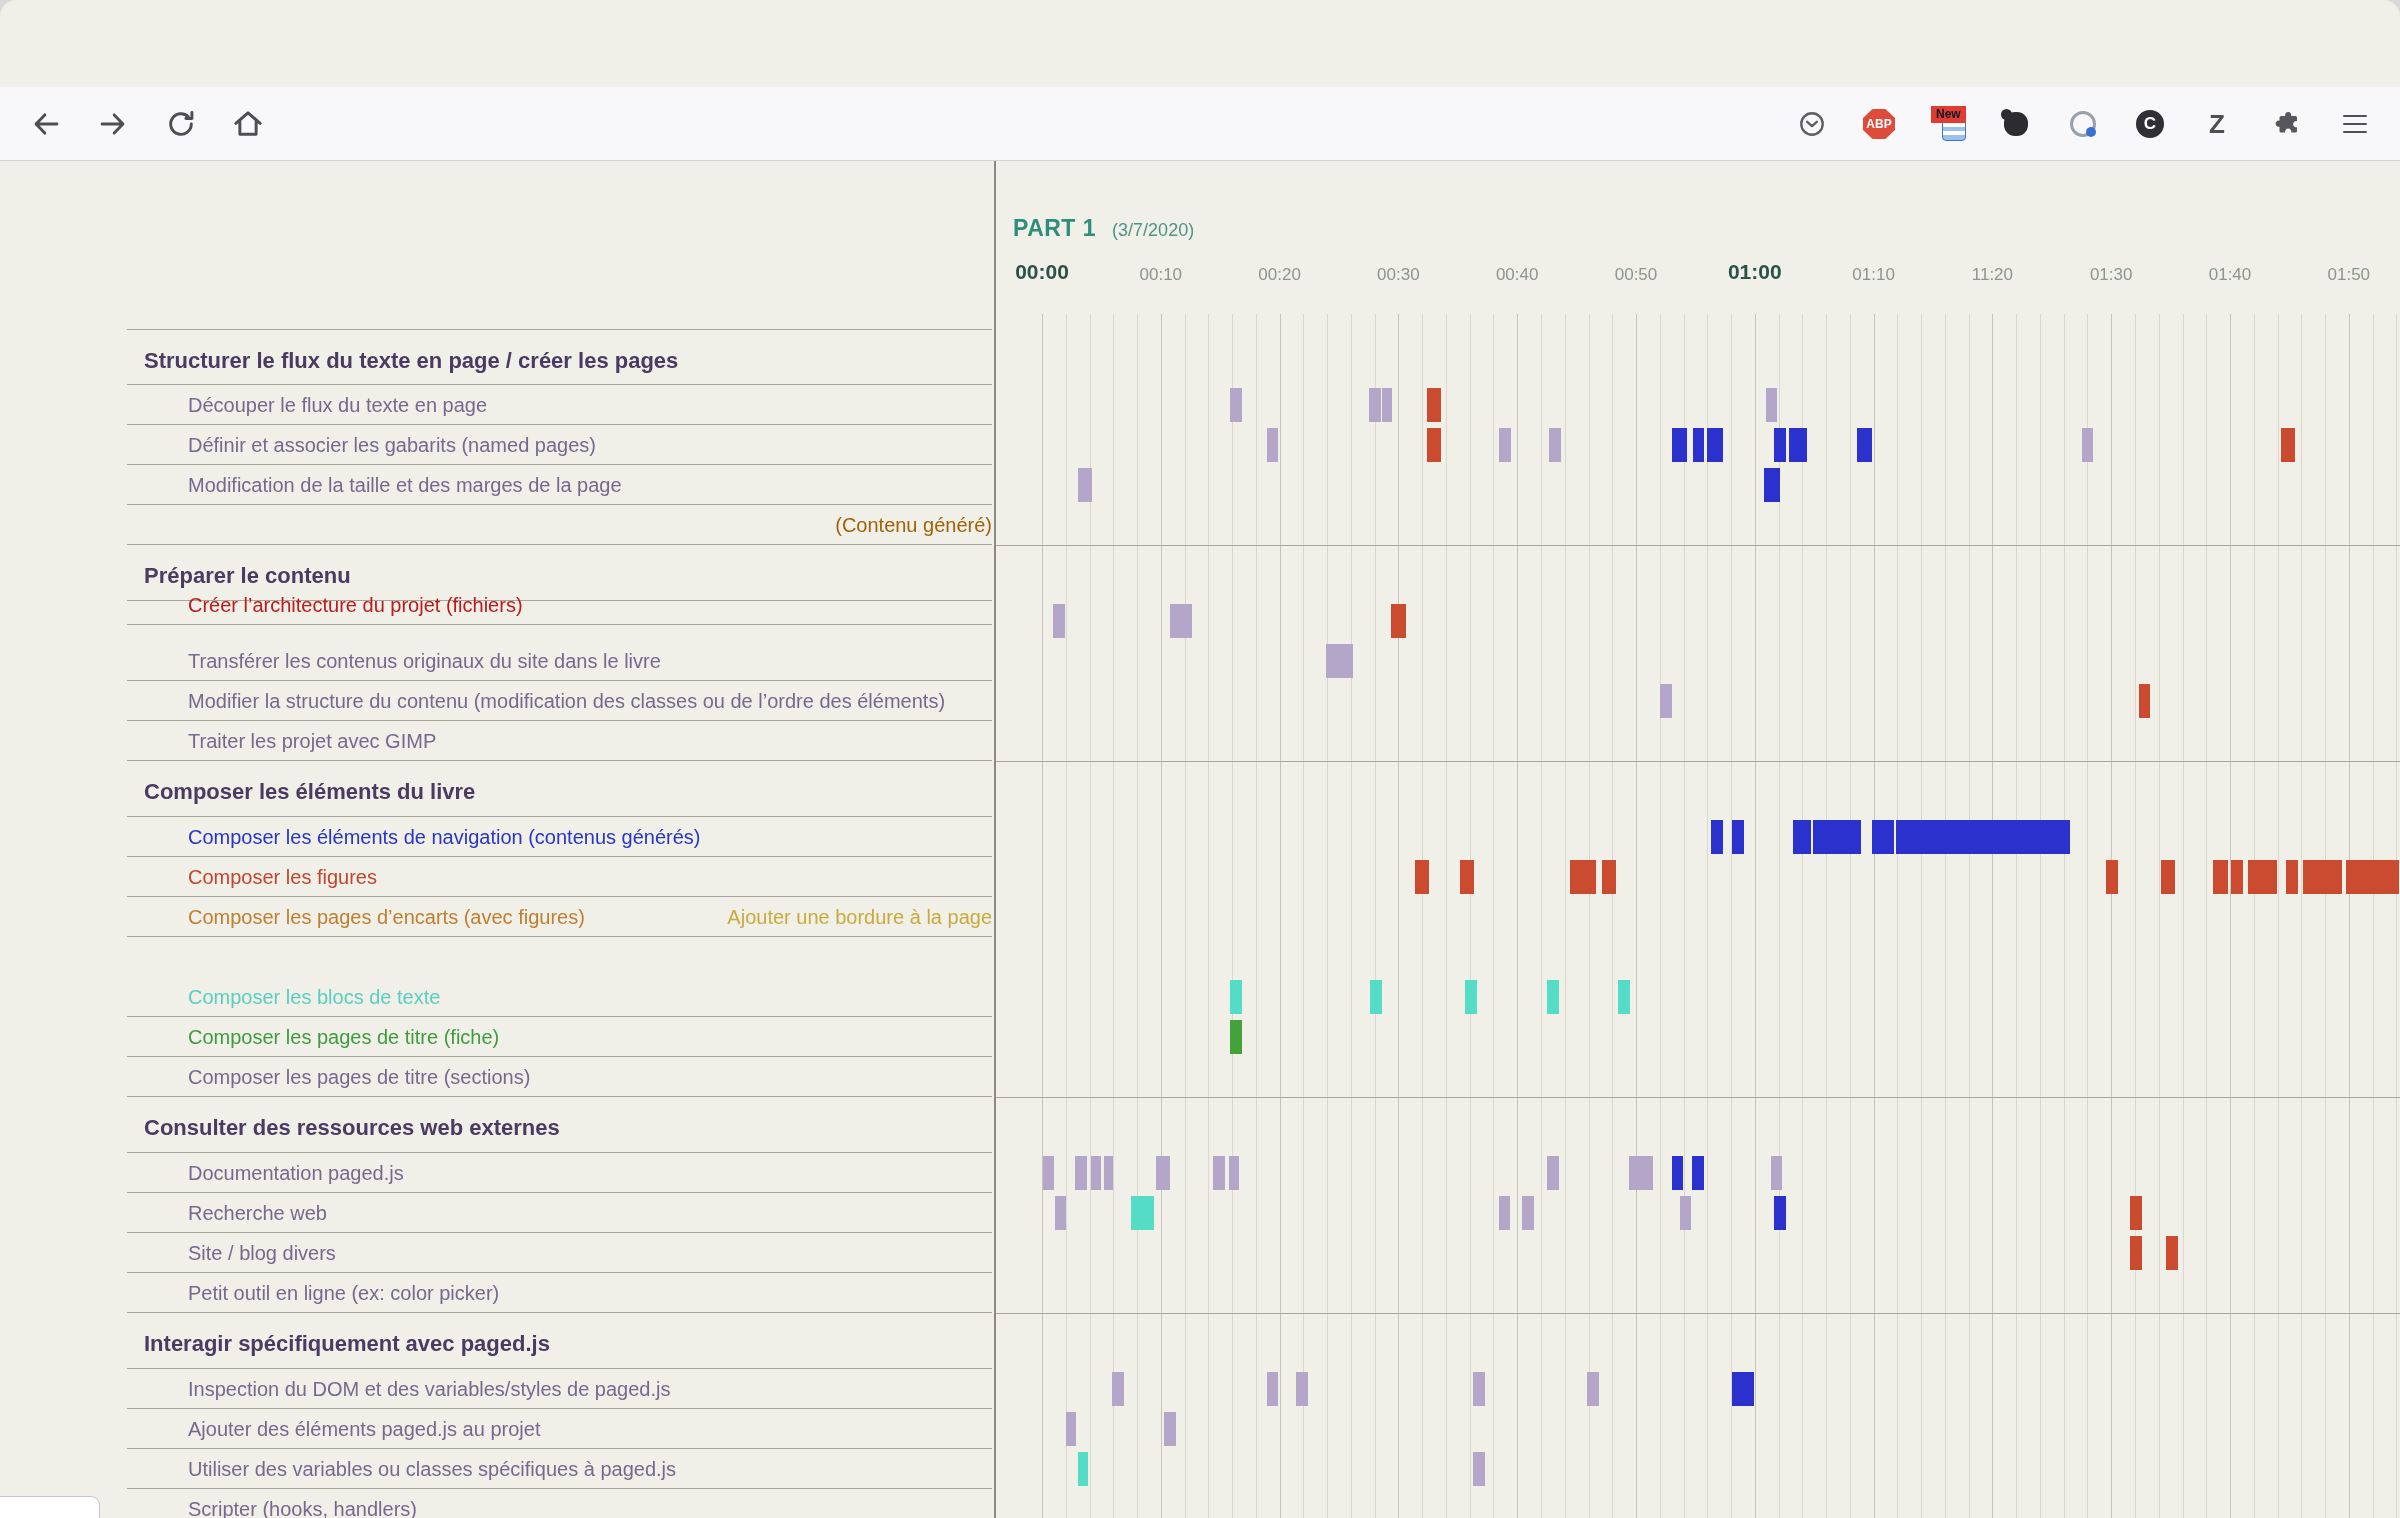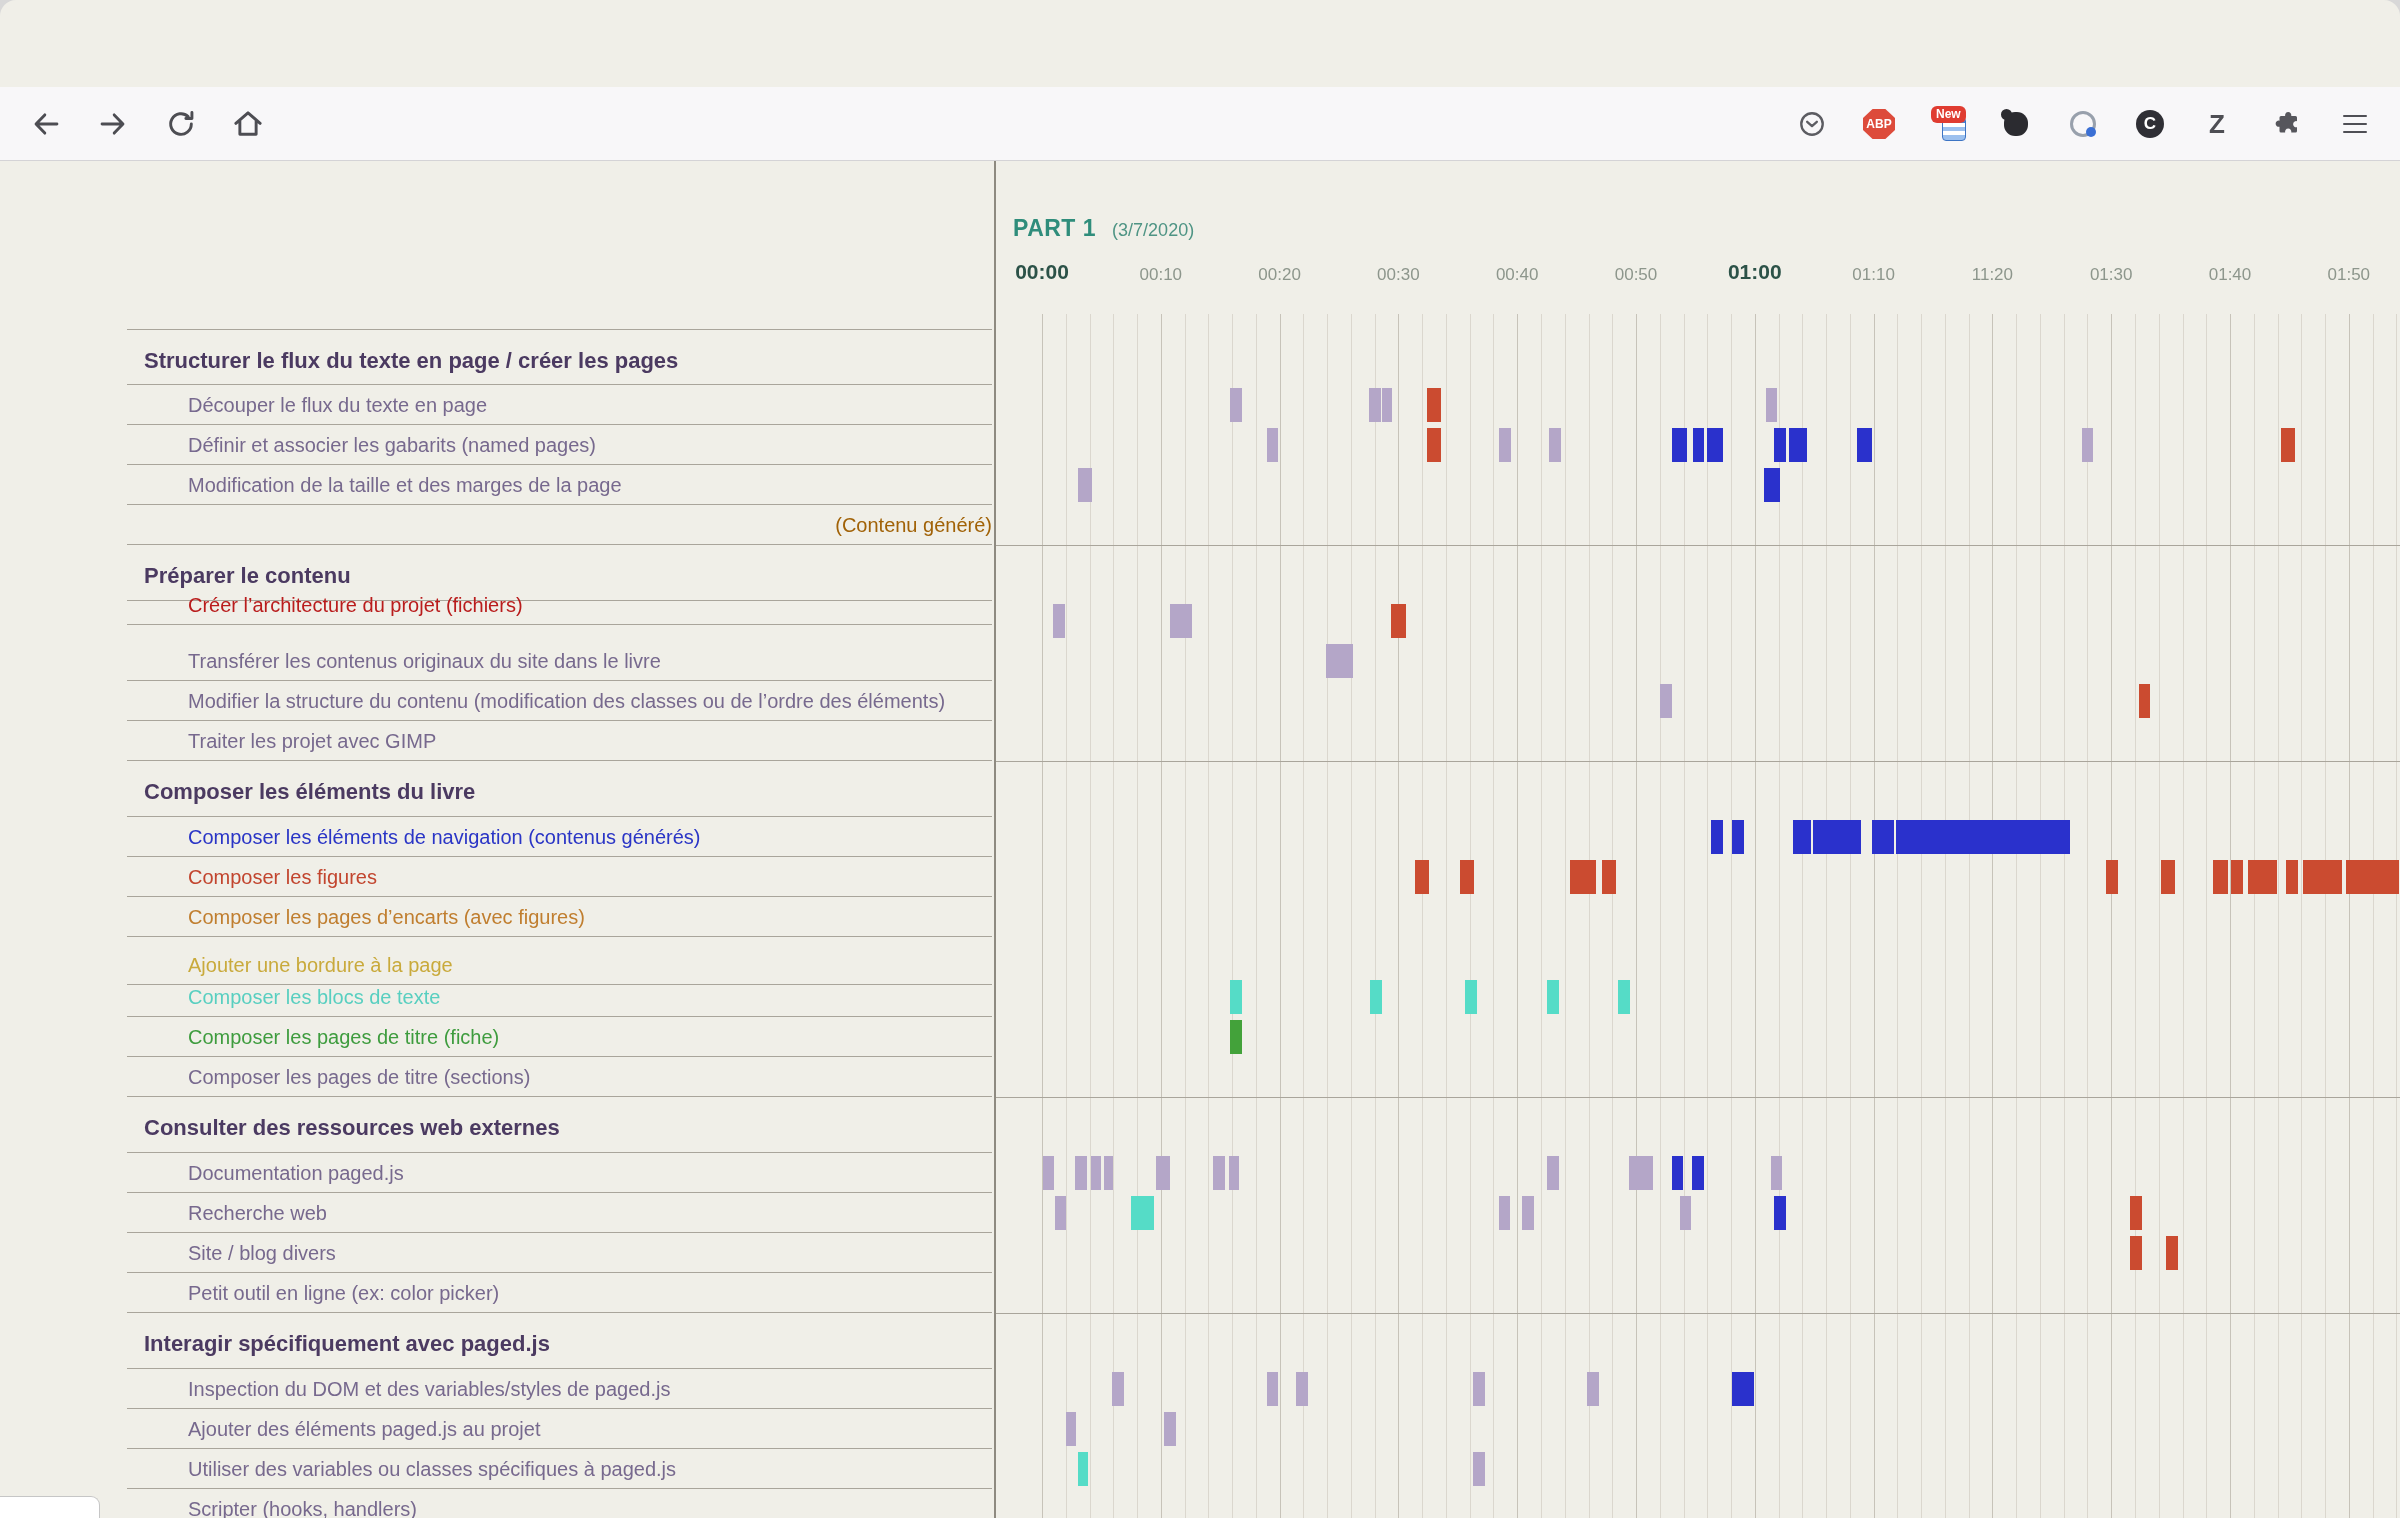--- a/index.html
+++ b/index.html
@@ -83,22 +83,22 @@
     width: 32px; height: 30px; background: #dd4b3b; color: #fff;
     clip-path: polygon(30% 0,70% 0,100% 30%,100% 70%,70% 100%,30% 100%,0 70%,0 30%);
     font-size: 12px; font-weight: bold; display: flex; align-items: center; justify-content: center;
   }
   #new-base {
     position: absolute; right: 1px; bottom: 1px; width: 24px; height: 24px; border-radius: 4px;
     background: linear-gradient(#4a87d8 0 22%, #ffffff 22% 40%, #9cc0ee 40% 58%, #ffffff 58% 76%, #9cc0ee 76% 100%);
     border: 1px solid #3d74c4;
   }
   #new-badge {
-    position: absolute; left: 0; top: 0; background: #e03c31; color: #ffffff;
-    font-size: 12px; font-weight: bold; padding: 2px 5px; border-radius: 6px; line-height: 1.1;
+    position: absolute; left: 0; top: 0; background: #e03c31; color: #0f172a;
+    font-size: 12px; font-weight: bold; padding: 2px 5px; border-radius: 0; line-height: 1.1;
   }
   #dark-blob { width: 24px; height: 24px; border-radius: 46%; background: #2b2b30; position: relative; }
   #dark-blob::after { content: ""; position: absolute; left: -3px; top: -3px; width: 11px; height: 11px; border-radius: 50%; background: #2b2b30; }
   #ring-shape { width: 26px; height: 26px; border-radius: 50%; border: 3.5px solid #98a0ac; position: relative; }
   #ring-shape::after { content: ""; position: absolute; right: -3px; bottom: -3px; width: 10px; height: 10px; border-radius: 50%; background: #3b6fd4; }
   #c-circle { width: 28px; height: 28px; border-radius: 50%; background: #2f2f35; color: #fff; font-size: 17px; font-weight: bold; display: flex; align-items: center; justify-content: center; }
   #z-letter { font-size: 26px; font-weight: bold; color: #4e4e54; }
   #menu-bars { display: flex; flex-direction: column; gap: 5.5px; }
   #menu-bars span { display: block; width: 24px; height: 2.6px; background: #4f4f55; border-radius: 2px; }
 
@@ -300,21 +300,21 @@
         <div class="row task-row" style="top: 344px; color: #a16207; text-align: right;">(Contenu généré)</div>
         <div class="row header-row" style="top: 384px;">Préparer le contenu</div>
         <div class="row task-row" style="top: 424px; color: #b91c1c;">Créer l’architecture du projet (fichiers)</div>
         <div class="row task-row" style="top: 480px; color: rgb(119, 105, 142);">Transférer les contenus originaux du site dans le livre</div>
         <div class="row task-row" style="top: 520px; color: rgb(119, 105, 142);">Modifier la structure du contenu (modification des classes ou de l’ordre des éléments)</div>
         <div class="row task-row" style="top: 560px; color: rgb(119, 105, 142);">Traiter les projet avec GIMP</div>
         <div class="row header-row" style="top: 600px;">Composer les éléments du livre</div>
         <div class="row task-row" style="top: 656px; color: rgb(42, 53, 198);">Composer les éléments de navigation (contenus générés)</div>
         <div class="row task-row" style="top: 696px; color: rgb(194, 69, 46);">Composer les figures</div>
         <div class="row task-row" style="top: 736px; color: rgb(192, 126, 47);">Composer les pages d’encarts (avec figures)</div>
-        <div class="row task-row" style="top: 784px; color: rgb(201, 170, 60);">Ajouter une bordure à la page</div>
+        <div class="row task-row" style="top: 736px; color: rgb(201, 170, 60); text-align: right;">Ajouter une bordure à la page</div>
         <div class="row task-row" style="top: 816px; color: rgb(88, 207, 192);">Composer les blocs de texte</div>
         <div class="row task-row" style="top: 856px; color: rgb(62, 156, 62);">Composer les pages de titre (fiche)</div>
         <div class="row task-row" style="top: 896px; color: rgb(119, 105, 142);">Composer les pages de titre (sections)</div>
         <div class="row header-row" style="top: 936px;">Consulter des ressources web externes</div>
         <div class="row task-row" style="top: 992px; color: rgb(119, 105, 142);">Documentation paged.js</div>
         <div class="row task-row" style="top: 1032px; color: rgb(119, 105, 142);">Recherche web</div>
         <div class="row task-row" style="top: 1072px; color: rgb(119, 105, 142);">Site / blog divers</div>
         <div class="row task-row" style="top: 1112px; color: rgb(119, 105, 142);">Petit outil en ligne (ex: color picker)</div>
         <div class="row header-row" style="top: 1152px;">Interagir spécifiquement avec paged.js</div>
         <div class="row task-row" style="top: 1208px; color: rgb(119, 105, 142);">Inspection du DOM et des variables/styles de paged.js</div>

